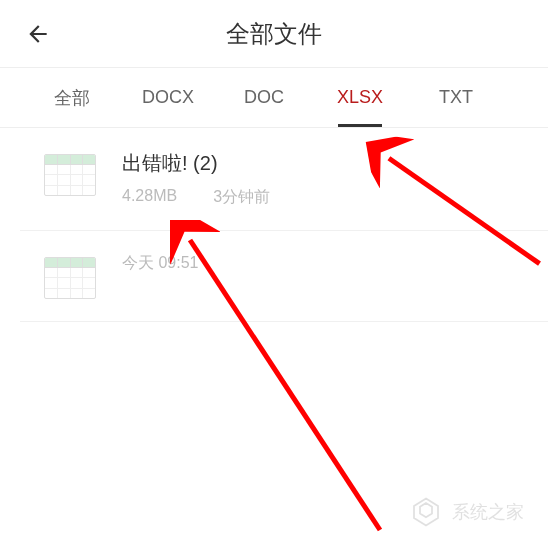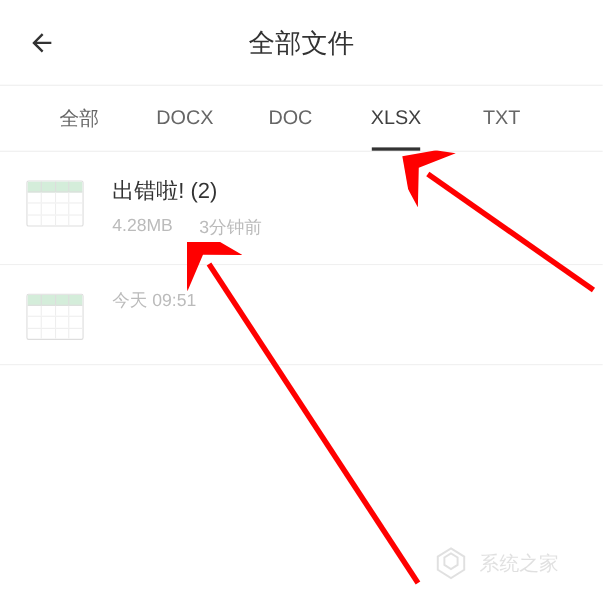--- a/index.html
+++ b/index.html
@@ -11,21 +11,21 @@
       font-family: -apple-system, BlinkMacSystemFont, "Segoe UI", "PingFang SC", "Hiragino Sans GB", "Microsoft YaHei", sans-serif;
       width: 548px;
       height: 550px;
       background: #fff;
       position: relative;
       overflow: hidden;
     }
     .header {
       display: flex;
       align-items: center;
-      height: 78px;
+      height: 68px;
       padding: 0 16px;
       border-bottom: 1px solid #eee;
       position: relative;
     }
     .back-btn {
       width: 44px;
       height: 44px;
       display: flex;
       align-items: center;
       justify-content: center;
@@ -49,21 +49,21 @@
     .tab {
       flex: 1;
       text-align: center;
       font-size: 18px;
       color: #666;
       padding: 16px 0;
       cursor: pointer;
       position: relative;
     }
     .tab.active {
-      color: #404040;
+      color: #b91c1c;
     }
     .tab.active::after {
       content: '';
       position: absolute;
       bottom: -3px;
       left: 50%;
       transform: translateX(-50%);
       width: 44px;
       height: 3px;
       background: #333;
@@ -76,20 +76,21 @@
     }
     .file-list {
       padding: 0;
     }
     .file-item {
       display: flex;
       align-items: flex-start;
       padding: 22px 24px;
       border-bottom: 1px solid #f0f0f0;
       cursor: pointer;
+      margin-left: 20px;
     }
     .file-icon {
       width: 52px;
       height: 42px;
       margin-right: 26px;
       flex-shrink: 0;
       margin-top: 4px;
     }
     .spreadsheet-icon {
       border: 1px solid #ddd;
@@ -135,41 +136,42 @@
     }
     .file-name {
       font-size: 20px;
       color: #333;
       margin-bottom: 10px;
     }
     .file-meta {
       display: flex;
       font-size: 16px;
       color: #bbb;
+      gap: 12px;
     }
     .file-size {
       margin-right: 24px;
     }
     .arrow {
       position: absolute;
       pointer-events: none;
     }
     .arrow1 {
       top: 125px;
       left: 380px;
       transform: rotate(-10deg);
     }
     .arrow2 {
       top: 220px;
       left: 170px;
     }
     .watermark {
       position: absolute;
       bottom: 20px;
-      right: 40px;
+      right: 24px;
       opacity: 0.25;
       display: flex;
       align-items: center;
       font-size: 18px;
       color: #888;
     }
     .watermark-icon {
       width: 36px;
       height: 36px;
       margin-right: 8px;

